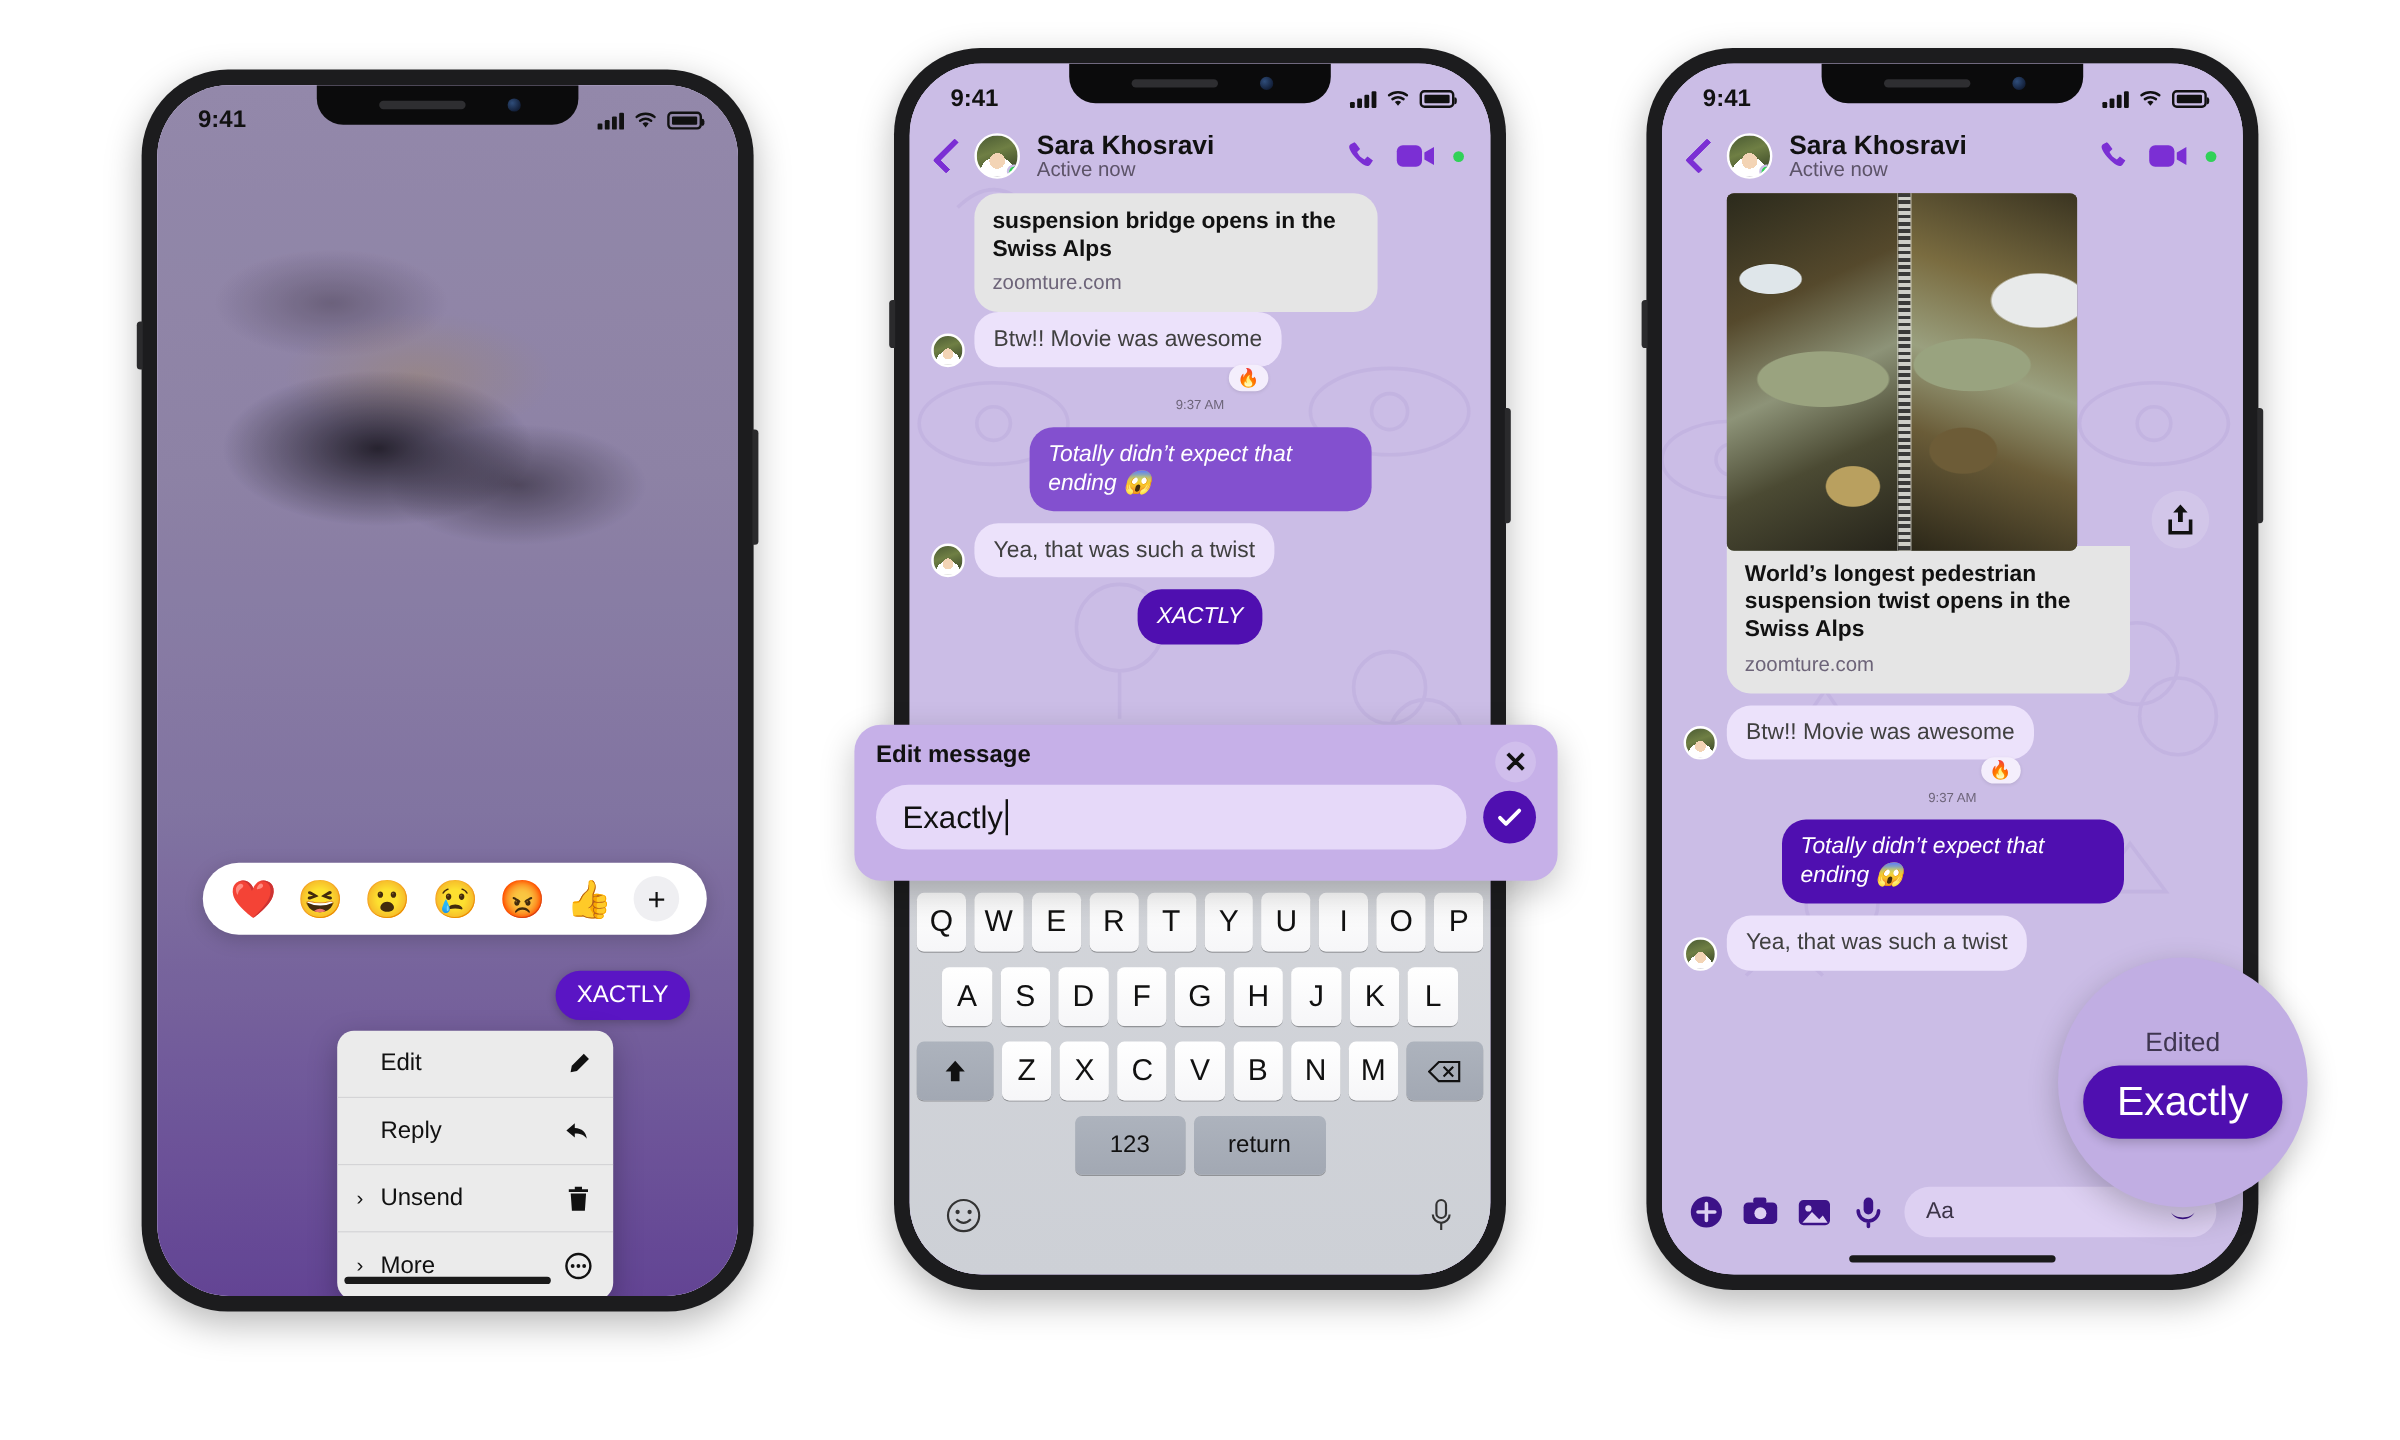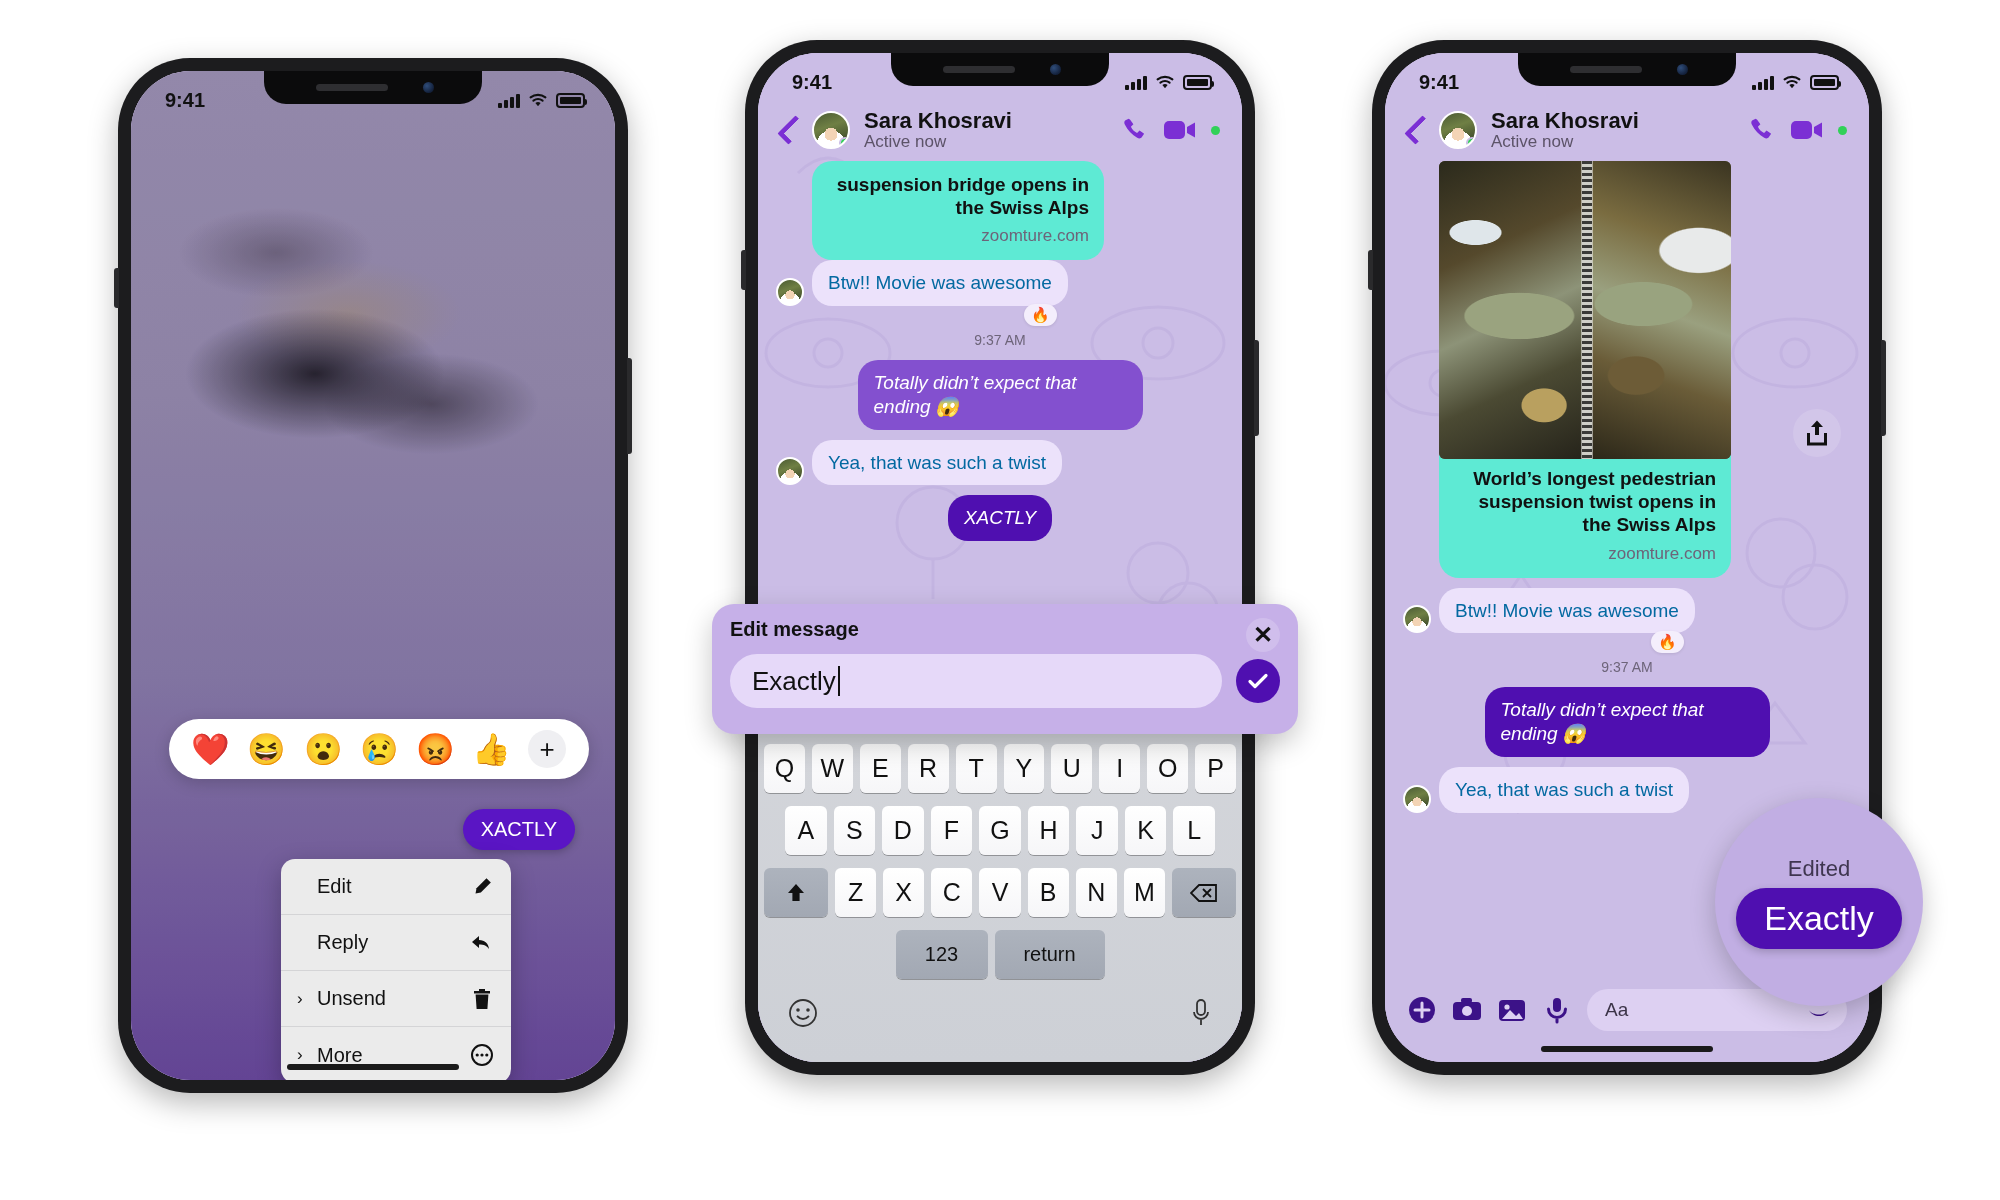--- a/index.html
+++ b/index.html
@@ -106,43 +106,43 @@
   .ico-phone { width:26px; height:26px; }
   .ico-video { width:34px; height:24px; }
   .green-dot { width:9px;height:9px;border-radius:50%;background:#31d158; }
 
   
   .msgs { position:absolute; top:108px; left:0; right:0; bottom:0; z-index:30; padding:0 18px; }
   .bubble {
     border-radius:20px; padding:11px 16px; font-size:19px; line-height:1.25;
     max-width:285px; word-wrap:break-word;
   }
-  .in  { background:#ece2fb; color:#0369a1; }
+  .in  { background:#ece2fb; color:#404040; }
   .out { background:#8350cf; color:#fff; }
   .out-deep { background:#4f0fb0; color:#fff; }
   .row { display:flex; align-items:flex-end; gap:8px; margin-bottom:10px; }
   .row.right { justify-content:center;font-style:italic; }
   .mini-av {
     width:28px;height:28px;border-radius:50%;flex:none;border:2px solid #fff;
     background:
       radial-gradient(circle at 50% 62%, #f3d4b5 0 24%, transparent 24%),
       radial-gradient(circle at 50% 95%, #ffffff 0 40%, transparent 40%),
       linear-gradient(160deg,#4a5a33 0%, #6f7f44 40%, #2f3b22 100%);
   }
   .link-card {
-    background:#5eead4; border-radius:20px; overflow:hidden; width:292px; margin-left:36px;text-align:right;
+    background:#e5e5e5; border-radius:20px; overflow:hidden; width:336px; margin-left:36px;
   }
   .link-card .lc-body { padding:12px 15px 14px 15px; }
   .lc-title { font-size:19px; font-weight:bold; color:#111; line-height:1.22; }
   .lc-url { font-size:17px; color:#6d6479; margin-top:7px; }
   .reaction {
     background:#f4eefc; border-radius:14px; padding:2px 7px; font-size:15px;
     box-shadow:0 1px 3px rgba(0,0,0,.1); display:inline-block;
   }
-  .time-sep { text-align:center; font-size:14px; color:#6d6479; margin:6px 0 12px; }
+  .time-sep { text-align:center; font-size:11px; color:#6d6479; margin:6px 0 12px; }
 
   
   .composer {
     position:absolute; left:0; right:0; bottom:0; height:86px; z-index:45;
     display:flex; align-items:center; gap:15px; padding:0 22px 18px 22px;
   }
   .c-ico { width:30px;height:30px;flex:none; }
   .aa-field {
     flex:1; height:42px; background:#ddd0f2; border-radius:21px;
     display:flex; align-items:center; padding:0 18px; font-size:19px; color:#3c3448;

